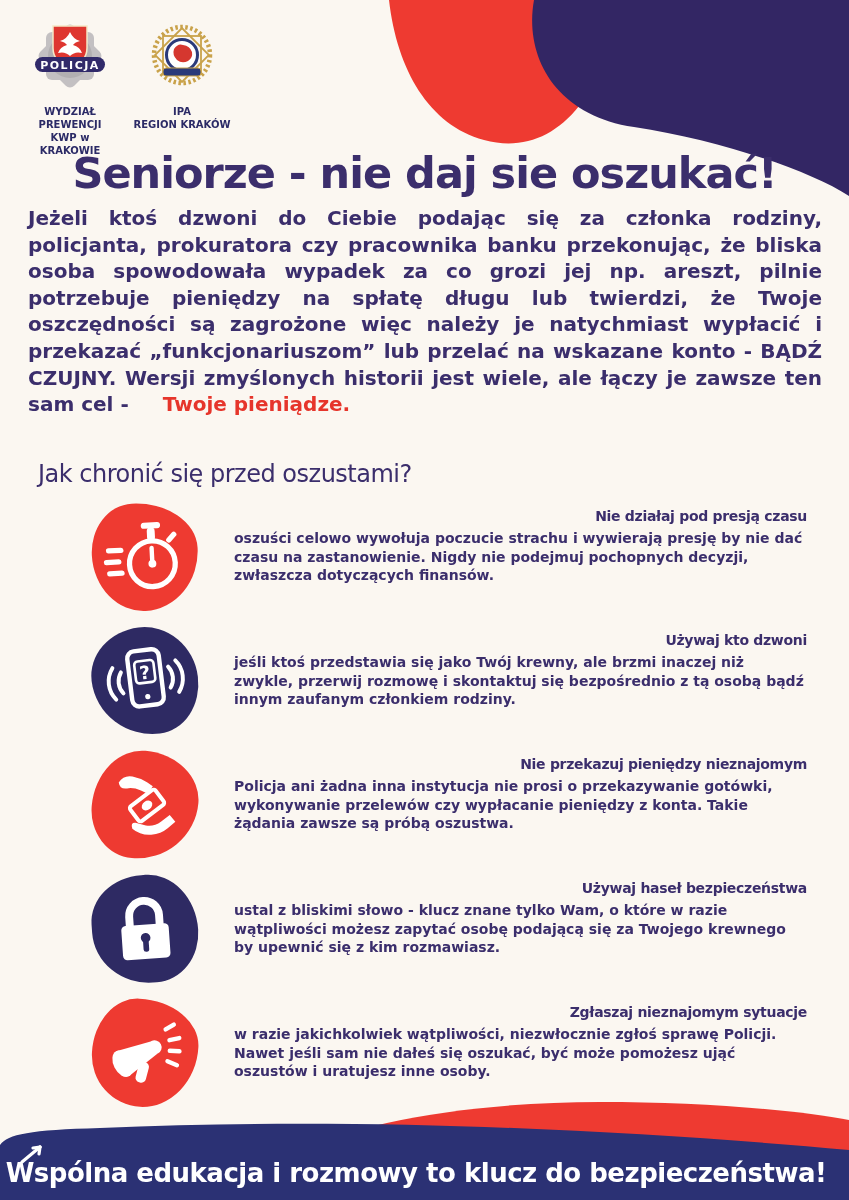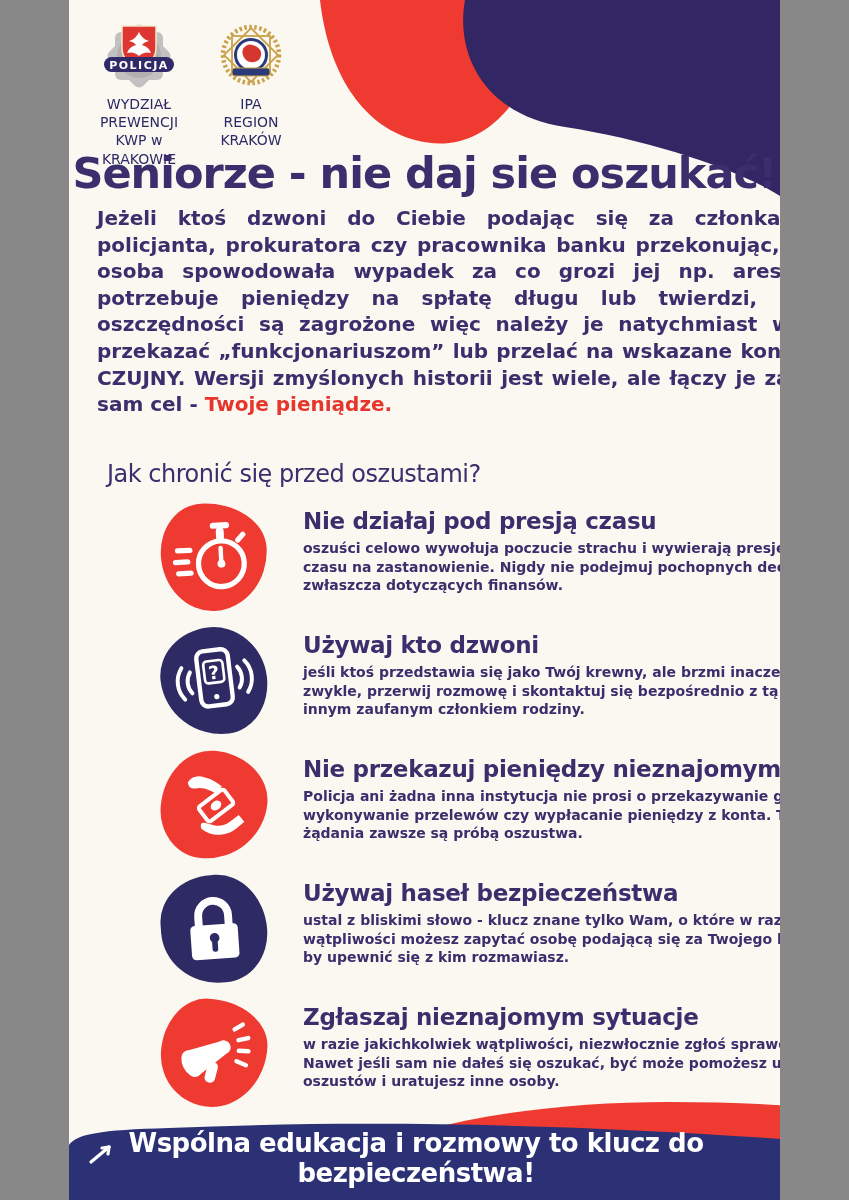--- a/index.html
+++ b/index.html
@@ -1,56 +1,56 @@
 <!DOCTYPE html>
 <html><head>
 <meta charset="utf-8">
 <style>
   html,body{margin:0;padding:0;background:#888;}
   .page{
-    position:relative;width:711px;height:1200px;margin:0 auto;
+    position:relative;width:849px;height:1200px;margin:0 auto;
     background:#fbf7f1;overflow:hidden;
     font-family:"DejaVu Sans","Liberation Sans",sans-serif;
     color:#3b2e6c;
   }
   
   .deco-top{position:absolute;top:0;right:0;width:480px;height:270px;}
   
   .logos{position:absolute;top:24px;left:20px;display:flex;gap:12px;}
   .logo-block{width:100px;text-align:center;}
-  .logo-caption{font-size:14px;font-weight:normal;color:#2b2a66;line-height:1.3;margin-top:1px;}
+  .logo-caption{font-size:10px;font-weight:bold;color:#2b2a66;line-height:1.3;margin-top:11px;}
   
   .title{
     position:absolute;top:148px;left:0;right:0;text-align:center;
     font-size:43px;font-weight:800;letter-spacing:-1px;color:#3b2e6c;
   }
   
   .intro{
     position:absolute;top:205px;left:28px;width:794px;
     font-size:20px;font-weight:700;line-height:1.33;text-align:justify;
   }
-  .intro .hl{color:#e6352b;}
+  .intro .hl{color:#e6352b;margin-left:27px;}
   
   .tips-heading{position:absolute;top:460px;left:38px;font-size:24px;font-weight:400;letter-spacing:-0.5px;}
   .tips{position:absolute;top:503px;left:92px;width:715px;}
   .item{display:flex;align-items:flex-start;min-height:110px;margin-bottom:14px;}
   .blob{
     width:106px;height:108px;flex:0 0 106px;margin-right:36px;
     display:flex;align-items:center;justify-content:center;
   }
   .blob svg{width:88px;height:88px;}
   .red-bg{background:#ee3a31;border-radius:40% 60% 52% 48% / 46% 44% 56% 54%;}
   .navy-bg{background:#2e2a63;border-radius:55% 45% 44% 56% / 48% 55% 45% 52%;}
   .b1{transform:rotate(-3deg);}
   .b2{transform:rotate(-7deg);border-radius:50% 50% 42% 58% / 44% 52% 48% 56%;}
   .b3{transform:rotate(5deg);border-radius:46% 54% 58% 42% / 55% 44% 56% 45%;}
   .b4{transform:rotate(-4deg);border-radius:52% 48% 44% 56% / 44% 56% 48% 52%;}
   .b5{transform:rotate(3deg);border-radius:42% 58% 52% 48% / 52% 42% 58% 48%;}
   .itext{padding-top:5px;width:575px;}
-  .ititle{font-size:23px;font-weight:800;margin-bottom:5px;letter-spacing:-0.3px;}
+  .ititle{font-size:14px;font-weight:800;margin-bottom:5px;letter-spacing:-0.3px;text-align:right;}
   .ibody{font-size:14px;font-weight:700;line-height:1.33;}
   
   .footer-waves{position:absolute;left:0;bottom:0;width:849px;height:110px;}
   .footer-text{
     position:absolute;bottom:12px;left:0;right:17px;text-align:center;
     color:#ffffff;font-size:26px;font-weight:800;letter-spacing:-0.5px;
   }
 </style>
 </head>
 <body>

